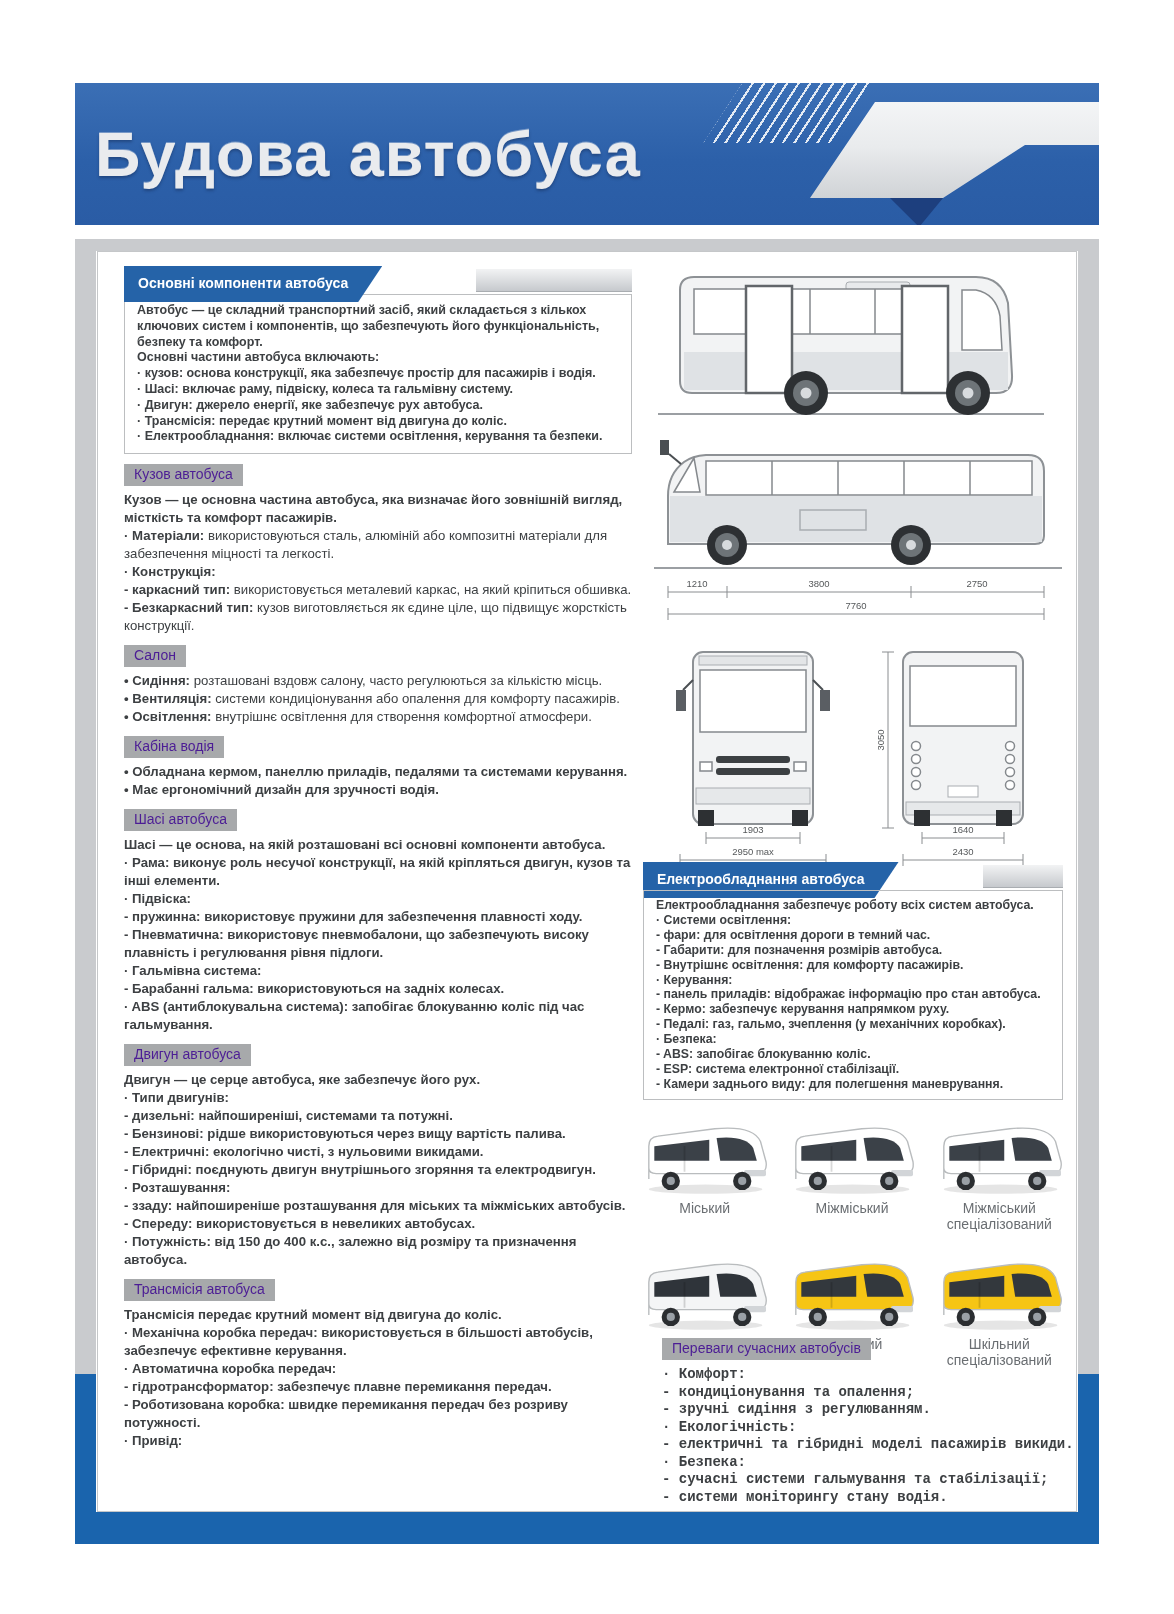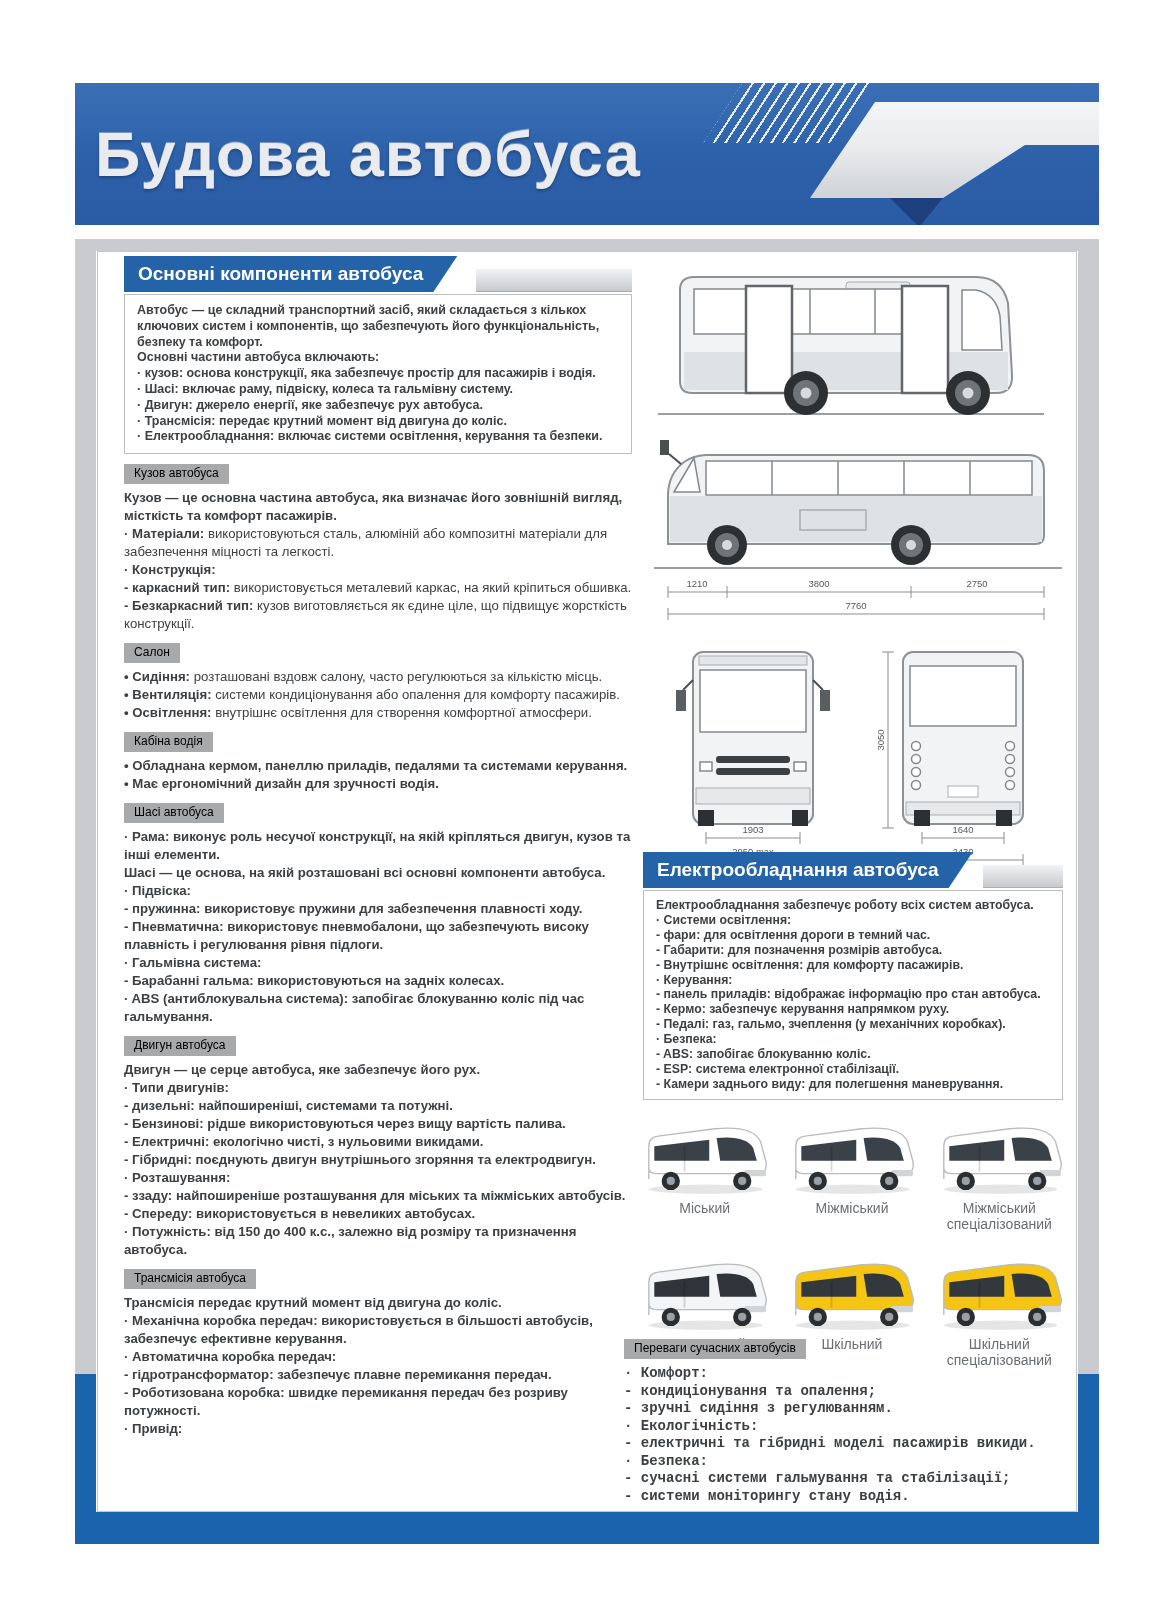--- a/index.html
+++ b/index.html
@@ -28,47 +28,47 @@
   .frame-bottom{position:absolute;left:75px;top:1512px;width:1024px;height:32px;background:var(--frame-blue,#1a64ad);}
 
   
   .content{position:absolute;left:97px;top:251px;width:980px;height:1261px;background:#fff;
           border:1px solid #c5c7c9;box-sizing:border-box;overflow:hidden;}
 
   
   .sec-head{position:relative;height:38px;}
   .sec-head .ribbon{position:absolute;top:13px;height:22px;right:0;
           background:linear-gradient(180deg,#f2f3f4,#c6c9cd);border-bottom:1px solid #a9adb1;}
-  .sec-head .flag{position:absolute;left:0;top:0;height:36px;background:var(--banner-blue,#2563a8);
-          color:#fff;font-size:19px;font-weight:bold;line-height:35px;padding:0 34px 0 14px;
+  .sec-head .flag{position:absolute;left:0;top:10px;height:36px;background:var(--banner-blue,#2563a8);
+          color:#fff;font-size:14px;font-weight:bold;line-height:35px;padding:0 34px 0 14px;
           clip-path:polygon(0 0,100% 0,calc(100% - 24px) 100%,0 100%);white-space:nowrap;}
 
   .box{border:1px solid #bcbec0;padding:8px 12px;}
   .ln{margin:0;font-size:13.2px;line-height:18px;color:#3d4043;}
   .ln strong{font-weight:bold;}
   .box .ln{font-size:12.5px;line-height:15.8px;}
 
-  .badge{display:inline-block;background:var(--badge-gray,#a7a9ab);color:#000000;
-         font-size:12px;padding:2px 10px 4px;margin:10px 0 5px;}
+  .badge{display:inline-block;background:var(--badge-gray,#a7a9ab);color:#4c1d95;
+         font-size:14px;padding:2px 10px 4px;margin:10px 0 5px;}
 
   .col-left{position:absolute;left:26px;top:4px;width:508px;}
 
   
   .draw-a{position:absolute;left:552px;top:4px;width:402px;height:176px;}
   .draw-b{position:absolute;left:550px;top:182px;width:420px;height:200px;}
   .draw-c{position:absolute;left:550px;top:386px;width:420px;height:212px;}
   .elec-head{position:absolute;left:545px;top:600px;width:420px;text-align:right;}
   .elec-box{position:absolute;left:545px;top:638px;width:420px;box-sizing:border-box;padding:7px 12px;}
   .elec-box .ln{font-size:12.3px;line-height:14.9px;}
   .bus-grid{position:absolute;left:538px;top:856px;width:432px;display:grid;
             grid-template-columns:repeat(3,1fr);column-gap:10px;row-gap:12px;}
   .bus-cell{text-align:center;}
   .bus-cell svg{width:100%;height:90px;display:block;}
   .bus-label{font-size:14px;color:#6a6e72;margin-top:2px;}
-  .adv{position:absolute;left:526px;top:1086px;width:422px;}
+  .adv{position:absolute;left:564px;top:1086px;width:422px;}
   .adv .badge{margin:0 0 6px;}
   .adv .ln{font-size:14px;line-height:17.5px;font-family:Liberation Mono, monospace;}
 
   svg text{font-family:"Liberation Sans","DejaVu Sans",sans-serif;font-size:9.5px;fill:#55585a;}
   .dim{stroke:#8a8d90;stroke-width:1;}
   .outl{fill:#f2f3f4;stroke:#8d9195;stroke-width:2;}
   .glassw{fill:#fff;stroke:#85898d;stroke-width:1.5;}
   .skirt{fill:#dfe2e5;}
   .tire{fill:#2d3033;} .rim{fill:#6e7478;} .hub{fill:#d8dbde;}
 </style>
@@ -127,22 +127,22 @@
       <div>
         <div class="badge">Кабіна водія</div>
         <div>
             <p class="ln"><strong>• Обладнана кермом, панеллю приладів, педалями та системами керування.</strong></p>
             <p class="ln"><strong>• Має ергономічний дизайн для зручності водія.</strong></p>
           </div>
       </div>
       <div>
         <div class="badge">Шасі автобуса</div>
         <div>
+            <p class="ln"><strong>Шасі — це основа, на якій розташовані всі основні компоненти автобуса.</strong></p>
             <p class="ln"><strong>· Рама: виконує роль несучої конструкції, на якій кріпляться двигун, кузов та інші елементи.</strong></p>
-            <p class="ln"><strong>Шасі — це основа, на якій розташовані всі основні компоненти автобуса.</strong></p>
             <p class="ln"><strong>· Підвіска:</strong></p>
             <p class="ln"><strong>- пружинна: використовує пружини для забезпечення плавності ходу.</strong></p>
             <p class="ln"><strong>- Пневматична: використовує пневмобалони, що забезпечують високу плавність і регулювання рівня підлоги.</strong></p>
             <p class="ln"><strong>· Гальмівна система:</strong></p>
             <p class="ln"><strong>- Барабанні гальма: використовуються на задніх колесах.</strong></p>
             <p class="ln"><strong>· ABS (антиблокувальна система): запобігає блокуванню коліс під час гальмування.</strong></p>
           </div>
       </div>
       <div>
         <div class="badge">Двигун автобуса</div>

